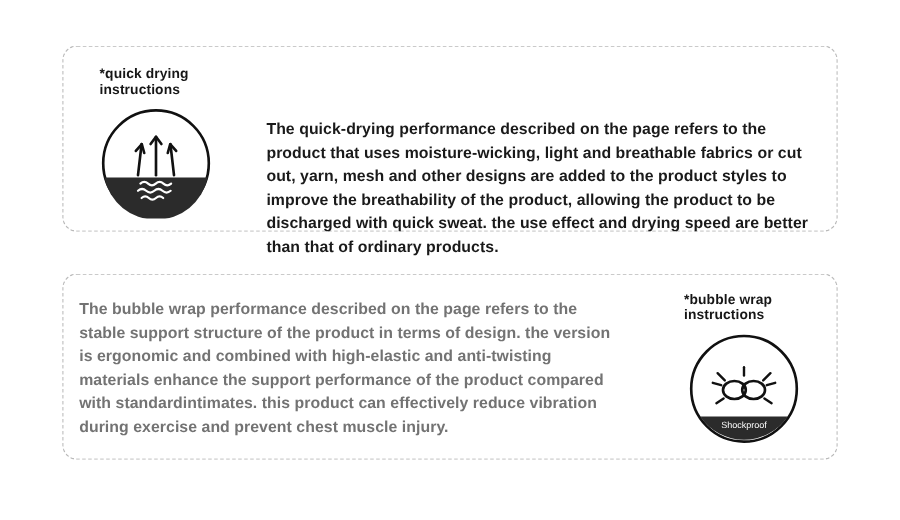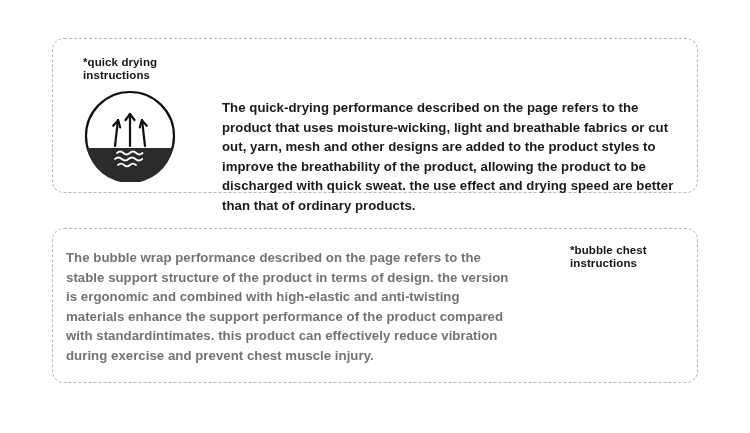--- a/index.html
+++ b/index.html
@@ -135,20 +135,43 @@
         <path d="M34 75 q3.0 -2.8 6.0 0 q3.0 2.8 6.0 0 q3.0 -2.8 6.0 0"></path>
       </g>
     </svg>
   </div>
 
   <div class="para para-top">The quick-drying performance described on the page refers to the product that uses moisture-wicking, light and breathable fabrics or cut out, yarn, mesh and other designs are added to the product styles to improve the breathability of the product, allowing the product to be discharged with quick sweat. the use effect and drying speed are better than that of ordinary products.</div>
 
   <div class="panel panel-bottom"></div>
 
   <div class="badge badge-bottom">
-    <div>*bubble chest</div>
+    <div>*bubble wrap</div>
     <div>instructions</div>
   </div>
 
+  <div class="icon-wrap icon-bottom">
+    <svg width="92" height="92" viewBox="0 0 92 92" xmlns="http://www.w3.org/2000/svg">
+      <circle cx="46" cy="46" r="44" fill="#ffffff" stroke="#111111" stroke-width="2.2"></circle>
+
+      <path d="M9.5 69 A44 44 0 0 0 82.5 69 Z" fill="#2b2b2b"></path>
+      <text x="46" y="78.5" text-anchor="middle" font-family="Liberation Sans, sans-serif" font-size="7.5" fill="#ffffff">Shockproof</text>
+
+      <g stroke="#111111" stroke-width="2.2" fill="none">
+        <ellipse cx="38" cy="47" rx="9.5" ry="7.5"></ellipse>
+        <ellipse cx="54" cy="47" rx="9.5" ry="7.5"></ellipse>
+      </g>
+
+      <g stroke="#111111" stroke-width="2" fill="none" stroke-linecap="round">
+        <line x1="24" y1="33" x2="30" y2="39"></line>
+        <line x1="20" y1="41" x2="27" y2="43"></line>
+        <line x1="23" y1="58" x2="29" y2="54"></line>
+        <line x1="68" y1="33" x2="62" y2="39"></line>
+        <line x1="72" y1="41" x2="65" y2="43"></line>
+        <line x1="69" y1="58" x2="63" y2="54"></line>
+        <line x1="46" y1="28" x2="46" y2="35"></line>
+      </g>
+    </svg>
+  </div>
 
   <div class="para para-bottom">The bubble wrap performance described on the page refers to the stable support structure of the product in terms of design. the version is ergonomic and combined with high-elastic and anti-twisting materials enhance the support performance of the product compared with standardintimates. this product can effectively reduce vibration during exercise and prevent chest muscle injury.</div>
 
 </div>
 
 </body></html>

